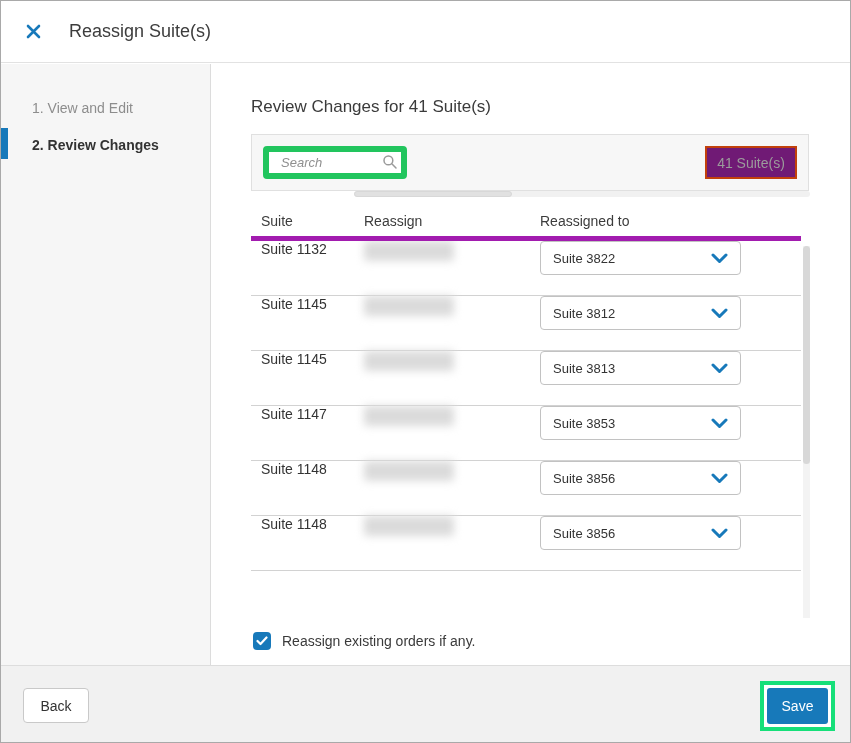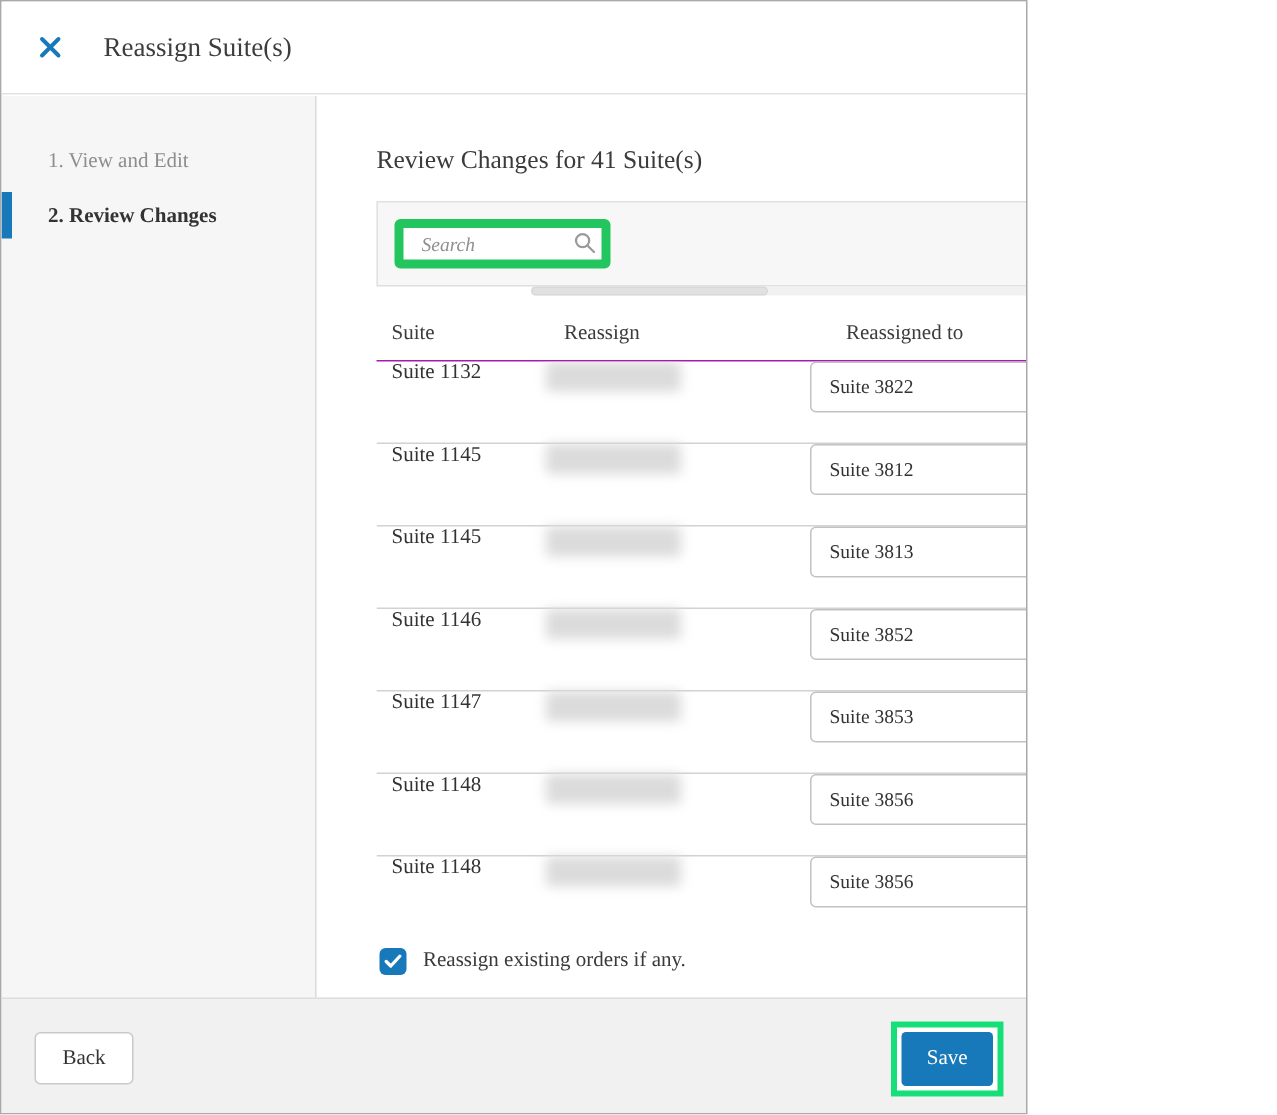--- a/index.html
+++ b/index.html
@@ -1,20 +1,20 @@
 <!DOCTYPE html>
 <html><head>
 <meta charset="utf-8">
 <style>
   * { margin:0; padding:0; box-sizing:border-box; }
   html,body { background:#fff; }
   .modal {
-    position:relative; width:685px; height:743px;
+    position:relative; width:851px; height:743px;
     border:1px solid #a9a9a9; background:#fff; overflow:hidden;
-    font-family:Liberation Serif, serif; color:#3d3d3d;
+    font-family:Liberation Sans, sans-serif; color:#3d3d3d;
   }
   
   .modal-header {
     position:absolute; top:0; left:0; right:0; height:62px;
     background:#fff; border-bottom:1px solid #e2e2e2;
     display:flex; align-items:center; padding-left:20px; gap:24px;
   }
   .close-btn { width:24px; height:24px; display:flex; align-items:center; justify-content:center; cursor:pointer; background:none; border:none; }
   .modal-title { font-size:18px; color:#3d3d3d; }
   
@@ -53,28 +53,28 @@
     display:flex; align-items:center; justify-content:space-between; padding:0 11px;
   }
   .search-wrap { position:relative; width:144px; height:33px; }
   .search-input {
     width:100%; height:100%; border:6px solid #22c55e; border-radius:4px;
     padding:0 30px 0 12px; font-size:13px; font-family:inherit; color:#333; background:#fff;
   }
   .search-input::placeholder { font-style:italic; color:#8f8f8f; }
   .search-icon { position:absolute; right:9px; top:8px; pointer-events:none; }
   .count-btn {
-    width:92px; height:33px; background:#14532d; border:7px solid #c2410c;
-    border-radius:12px; color:#9b9b9b; font-size:14px; font-family:inherit; cursor:pointer;
+    width:92px; height:33px; background:#701a75; border:2px solid #c2410c;
+    border-radius:0; color:#9b9b9b; font-size:14px; font-family:inherit; cursor:pointer;
   }
   .hscroll { position:absolute; left:142px; top:127px; width:456px; height:6px; background:#f1f1f1; border-radius:4px; }
   .hscroll-thumb { width:158px; height:6px; background:#e1e1e1; border:1px solid #d8d8d8; border-radius:4px; }
   
   .table { position:absolute; left:39px; top:142px; width:550px; }
-  .thead { height:35px; display:flex; align-items:center; font-size:14px; color:#3c3c3c; border-bottom:1px solid #a21caf;gap:12px; }
+  .thead { height:35px; display:flex; align-items:center; font-size:14px; color:#3c3c3c; border-bottom:5px solid #a21caf; }
   .col1 { width:113px; padding-left:10px; }
   .col2 { width:176px; }
   .col3 { flex:1; }
   .rows { height:377px; overflow:hidden; }
   .t-row { height:55px; display:flex; border-bottom:1px solid #d2d2d2; font-size:14px; color:#333; }
   .blur-box { width:90px; height:20px; background:#dbdbdb; border-radius:2px; filter:blur(4px); }
   .dropdown {
     width:201px; height:34px; background:#fff; border:1px solid #c2c2c2; border-radius:4px;
     display:flex; align-items:center; justify-content:space-between; padding:0 12px; cursor:pointer;
   }
@@ -177,36 +177,20 @@
         <span class="dd-label">Suite 3813</span>
         <span style="line-height:0;">
           <svg width="17" height="11" viewBox="0 0 17 11">
                     <path d="M2 2 L8.5 8.5 L15 2" stroke="#1779ba" stroke-width="3" fill="none" stroke-linecap="round" stroke-linejoin="round"></path>
                   </svg>
         </span>
       </div>
     </div>
   </div>
 
-  <div class="t-row">
-    <div class="col1">Suite 1146</div>
-    <div class="col2">
-      <div class="blur-box"></div>
-    </div>
-    <div class="col3">
-      <div class="dropdown">
-        <span class="dd-label">Suite 3852</span>
-        <span style="line-height:0;">
-          <svg width="17" height="11" viewBox="0 0 17 11">
-                    <path d="M2 2 L8.5 8.5 L15 2" stroke="#1779ba" stroke-width="3" fill="none" stroke-linecap="round" stroke-linejoin="round"></path>
-                  </svg>
-        </span>
-      </div>
-    </div>
-  </div>
 
   <div class="t-row">
     <div class="col1">Suite 1147</div>
     <div class="col2">
       <div class="blur-box"></div>
     </div>
     <div class="col3">
       <div class="dropdown">
         <span class="dd-label">Suite 3853</span>
         <span style="line-height:0;">

